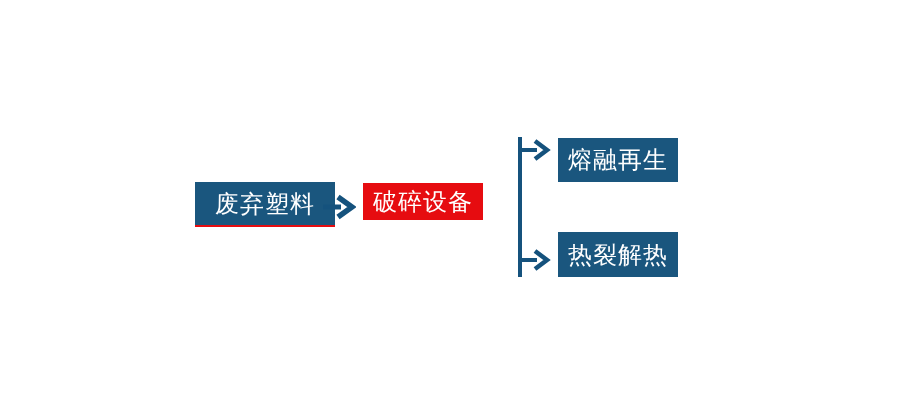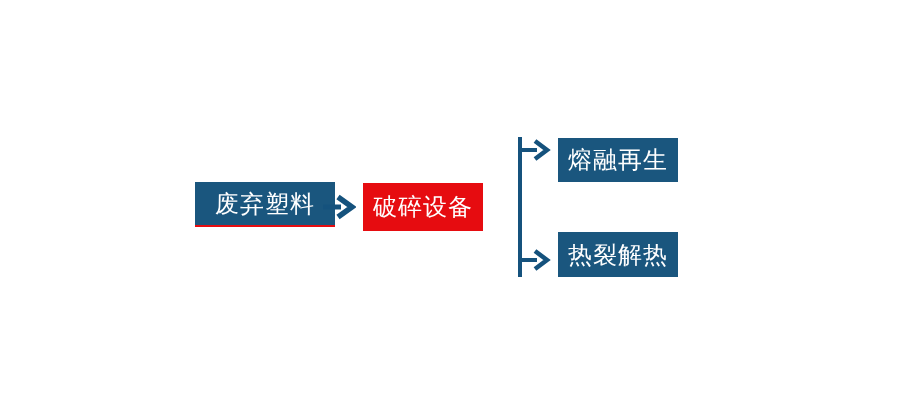--- a/index.html
+++ b/index.html
@@ -32,21 +32,21 @@
     font-weight: 400;
     white-space: nowrap;
   }
   .node-blue { background: var(--node-blue); }
   .node-red  { background: var(--node-red); }
 
   #node-waste-plastic {
     left: 195px; top: 182px; width: 140px; height: 45px;
     border-bottom: 2px solid var(--node-red);
   }
-  #node-crushing { left: 363px; top: 183px; width: 120px; height: 48px; }
+  #node-crushing { left: 363px; top: 183px; width: 120px; height: 37px; }
   #node-melt     { left: 558px; top: 138px; width: 120px; height: 44px; }
   #node-pyro     { left: 558px; top: 232px; width: 120px; height: 45px; }
 
   .arrow-main-svg {
     position: absolute;
     left: 322px; top: 193px;
     width: 34px; height: 28px;
   }
   .branch-svg {
     position: absolute;

